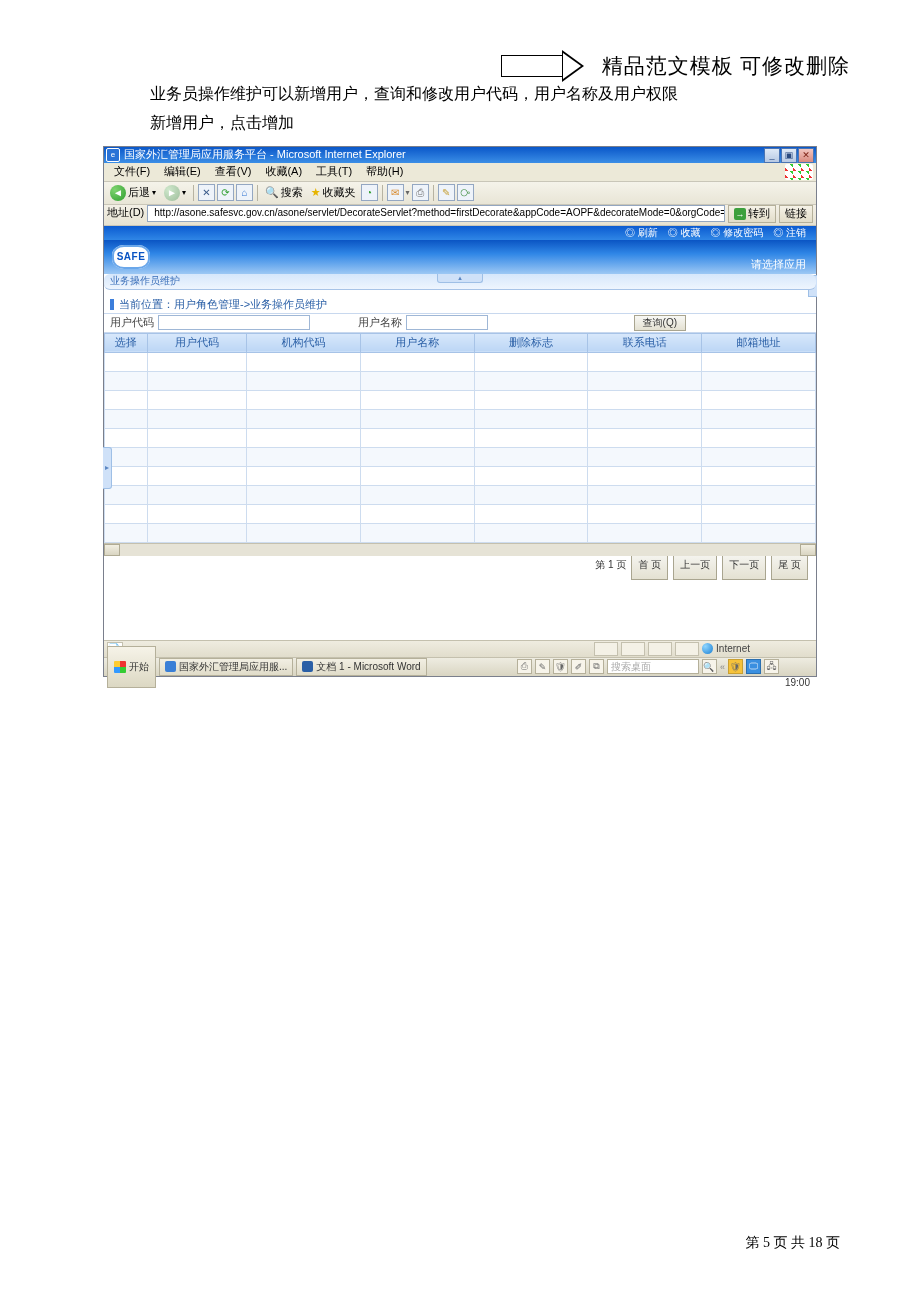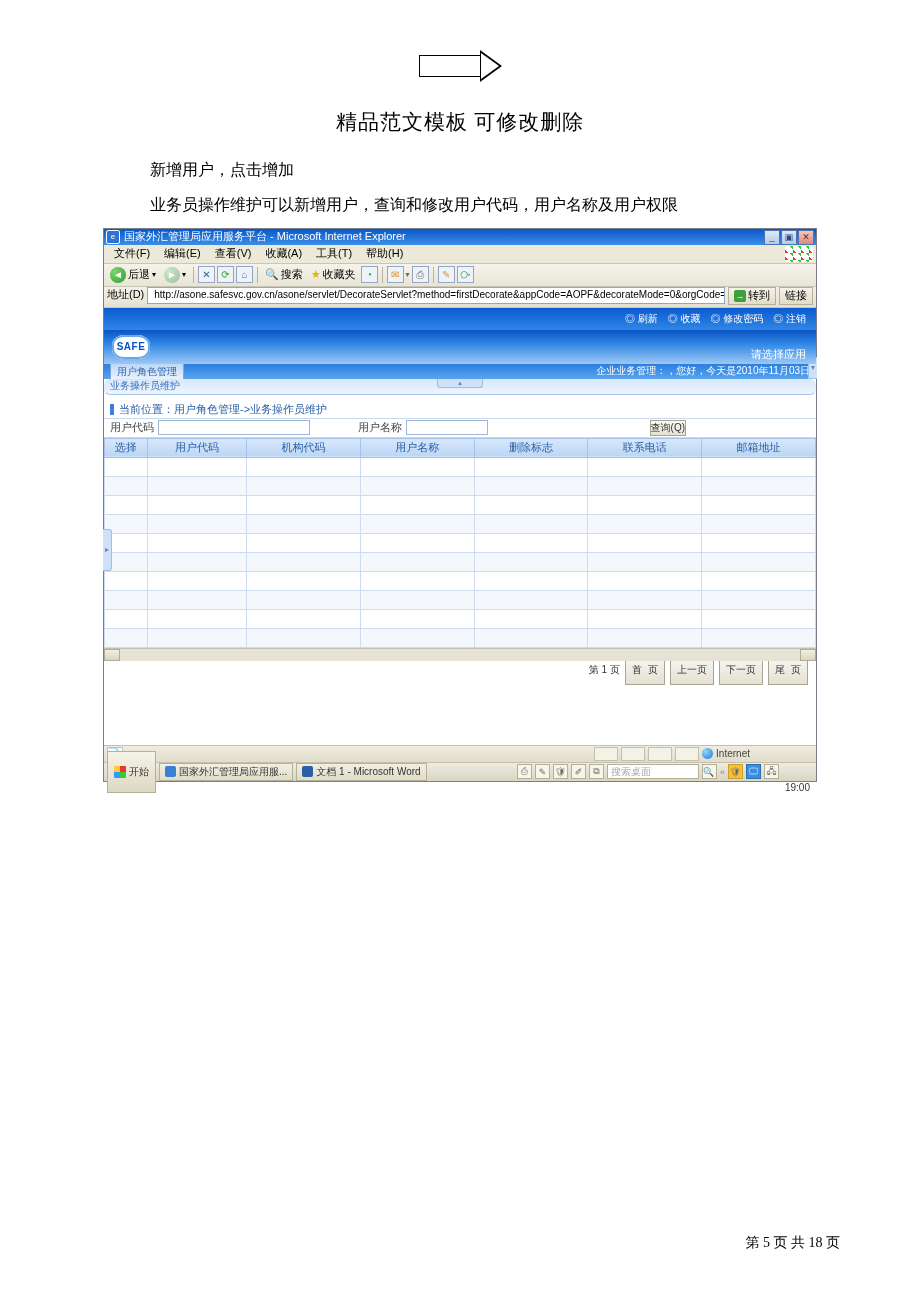--- a/index.html
+++ b/index.html
@@ -13,23 +13,21 @@
     width: 920px;
     min-height: 1302px;
     position: relative;
     box-sizing: border-box;
     padding: 50px 70px 60px 70px;
   }
   .header-row {
     display: flex;
     align-items: center;
     justify-content: flex-end;
-    gap: 26px;
-    margin-bottom: 28px;
-    flex-direction: column;
+    gap: 18px;
   }
   .arrow-box {
     display: inline-flex;
     align-items: center;
   }
   .arrow-rect {
     width: 62px;
     height: 22px;
     border: 1.2px solid #000;
     box-sizing: border-box;
@@ -196,21 +194,21 @@
   .go-btn, .link-btn {
     height: 16px; padding: 0 5px;
     background: linear-gradient(#f5f2e7,#e2ddc9);
     border: 1px solid #b5b09a;
     display:inline-flex;align-items:center;gap:2px;
   }
   .go-arrow{width:12px;height:12px;background:#3da03d;border-radius:2px;display:inline-flex;align-items:center;justify-content:center;color:#fff;font-size:9px;}
 
   
   .banner-top {
-    height: 22px;
+    height: 14px;
     background: linear-gradient(#0b5bd1, #2f86e6);
     display:flex; align-items:center; justify-content:flex-end;
     gap: 10px; padding-right:10px;
     color:#fff; font-size:10px;
   }
   .banner-top .pill::before{content:"◎ ";}
   .banner {
     height: 34px;
     background: linear-gradient(#0a54c3, #2f86e6 40%, #9dc8f4);
     display:flex; align-items:center;
@@ -273,21 +271,21 @@
   .breadcrumb .bar{width:4px;height:11px;background:#3c7edb;margin-right:5px;}
   .query-row {
     height:18px;display:flex;align-items:center;gap:4px;
     padding:0 6px;border-bottom:1px solid #c8d8ee;
     font-size:11px;color:#444;
   }
   .inp {
     height:13px;border:1px solid #9fb7d6;background:#fff;
   }
   .btn {
-    height:14px;padding:0 0;background:linear-gradient(#f8f8f5,#e4e1d2);
+    height:14px;padding:0 8px;background:linear-gradient(#f8f8f5,#e4e1d2);
     border:1px solid #a9a590;font-size:10px;display:inline-flex;align-items:center;
     color:#333;
   }
   .btn-row{height:18px;display:flex;align-items:center;gap:6px;padding:0 6px;border-bottom:1px solid #c8d8ee;}
 
   
   table.grid {
     width:100%; border-collapse:collapse; table-layout:fixed;
   }
   table.grid th {
@@ -300,21 +298,21 @@
   }
   table.grid td.alt{background:#f4f8fd;}
   .scroll-row{height:12px;background:#e6e3d6;border-top:1px solid #c4c0ae;position:relative;}
   .scroll-row .thumb{position:absolute;left:0;top:0;width:14px;height:10px;background:linear-gradient(#f2efe2,#d9d5c2);border:1px solid #b0ab94;}
   .scroll-row .rthumb{position:absolute;right:0;top:0;width:14px;height:10px;background:linear-gradient(#f2efe2,#d9d5c2);border:1px solid #b0ab94;}
 
   .pager{
     height:18px;display:flex;align-items:center;justify-content:flex-end;
     gap:5px;padding:0 8px;font-size:10px;color:#333;
   }
-  .pager .btn{height:13px;padding:8px 6px;font-family:Liberation Mono, monospace;}
+  .pager .btn{height:13px;padding:8px 6px;}
 
   .blank-area{height:66px;background:#fff;}
 
   
   .ie-status {
     height:16px;background:linear-gradient(#efece0,#e1ddcc);
     border-top:1px solid #c4c0ae;display:flex;align-items:center;
     font-size:10px;color:#444;padding:0 3px;gap:3px;
   }
   .ie-status .slot{height:12px;border:1px solid #c4c0ae;background:#f4f1e6;}
@@ -349,22 +347,22 @@
 <div class="page">
 
   <div class="header-row">
     <span class="arrow-box">
       <span class="arrow-rect"></span>
       <span class="arrow-head"></span>
     </span>
     <span class="header-title">精品范文模板  可修改删除</span>
   </div>
 
+  <p class="body-text">业务员操作维护可以新增用户，查询和修改用户代码，用户名称及用户权限</p>
   <p class="body-text" style="margin-top:-6px;">新增用户，点击增加</p>
-  <p class="body-text">业务员操作维护可以新增用户，查询和修改用户代码，用户名称及用户权限</p>
 
   <div class="shot">
     <div class="left-handle">▸</div>
     <div class="right-handle">▾</div>
 
     <div class="titlebar">
       <span class="ie-ico">e</span>
       <span class="titlebar-text">国家外汇管理局应用服务平台 - Microsoft Internet Explorer</span>
       <div class="win-btns">
         <div class="win-btn">_</div>
@@ -437,24 +435,20 @@
       <span class="pill">收藏</span>
       <span class="pill">修改密码</span>
       <span class="pill">注销</span>
     </div>
 
     <div class="banner">
       <span class="safe-badge">SAFE</span>
       <span class="banner-right">请选择应用</span>
     </div>
 
-    <div class="status-strip">
-      <span class="tab1">用户角色管理</span>
-      <span>企业业务管理：，您好，今天是2010年11月03日</span>
-    </div>
     <div class="sub-strip">
       <span>业务操作员维护</span>
       <span class="divider-handle">▴</span>
     </div>
 
     <div class="content">
       <div style="height:6px;"></div>
       <div class="breadcrumb">
         <span class="bar"></span>
         <span>当前位置：用户角色管理-&gt;业务操作员维护</span>

